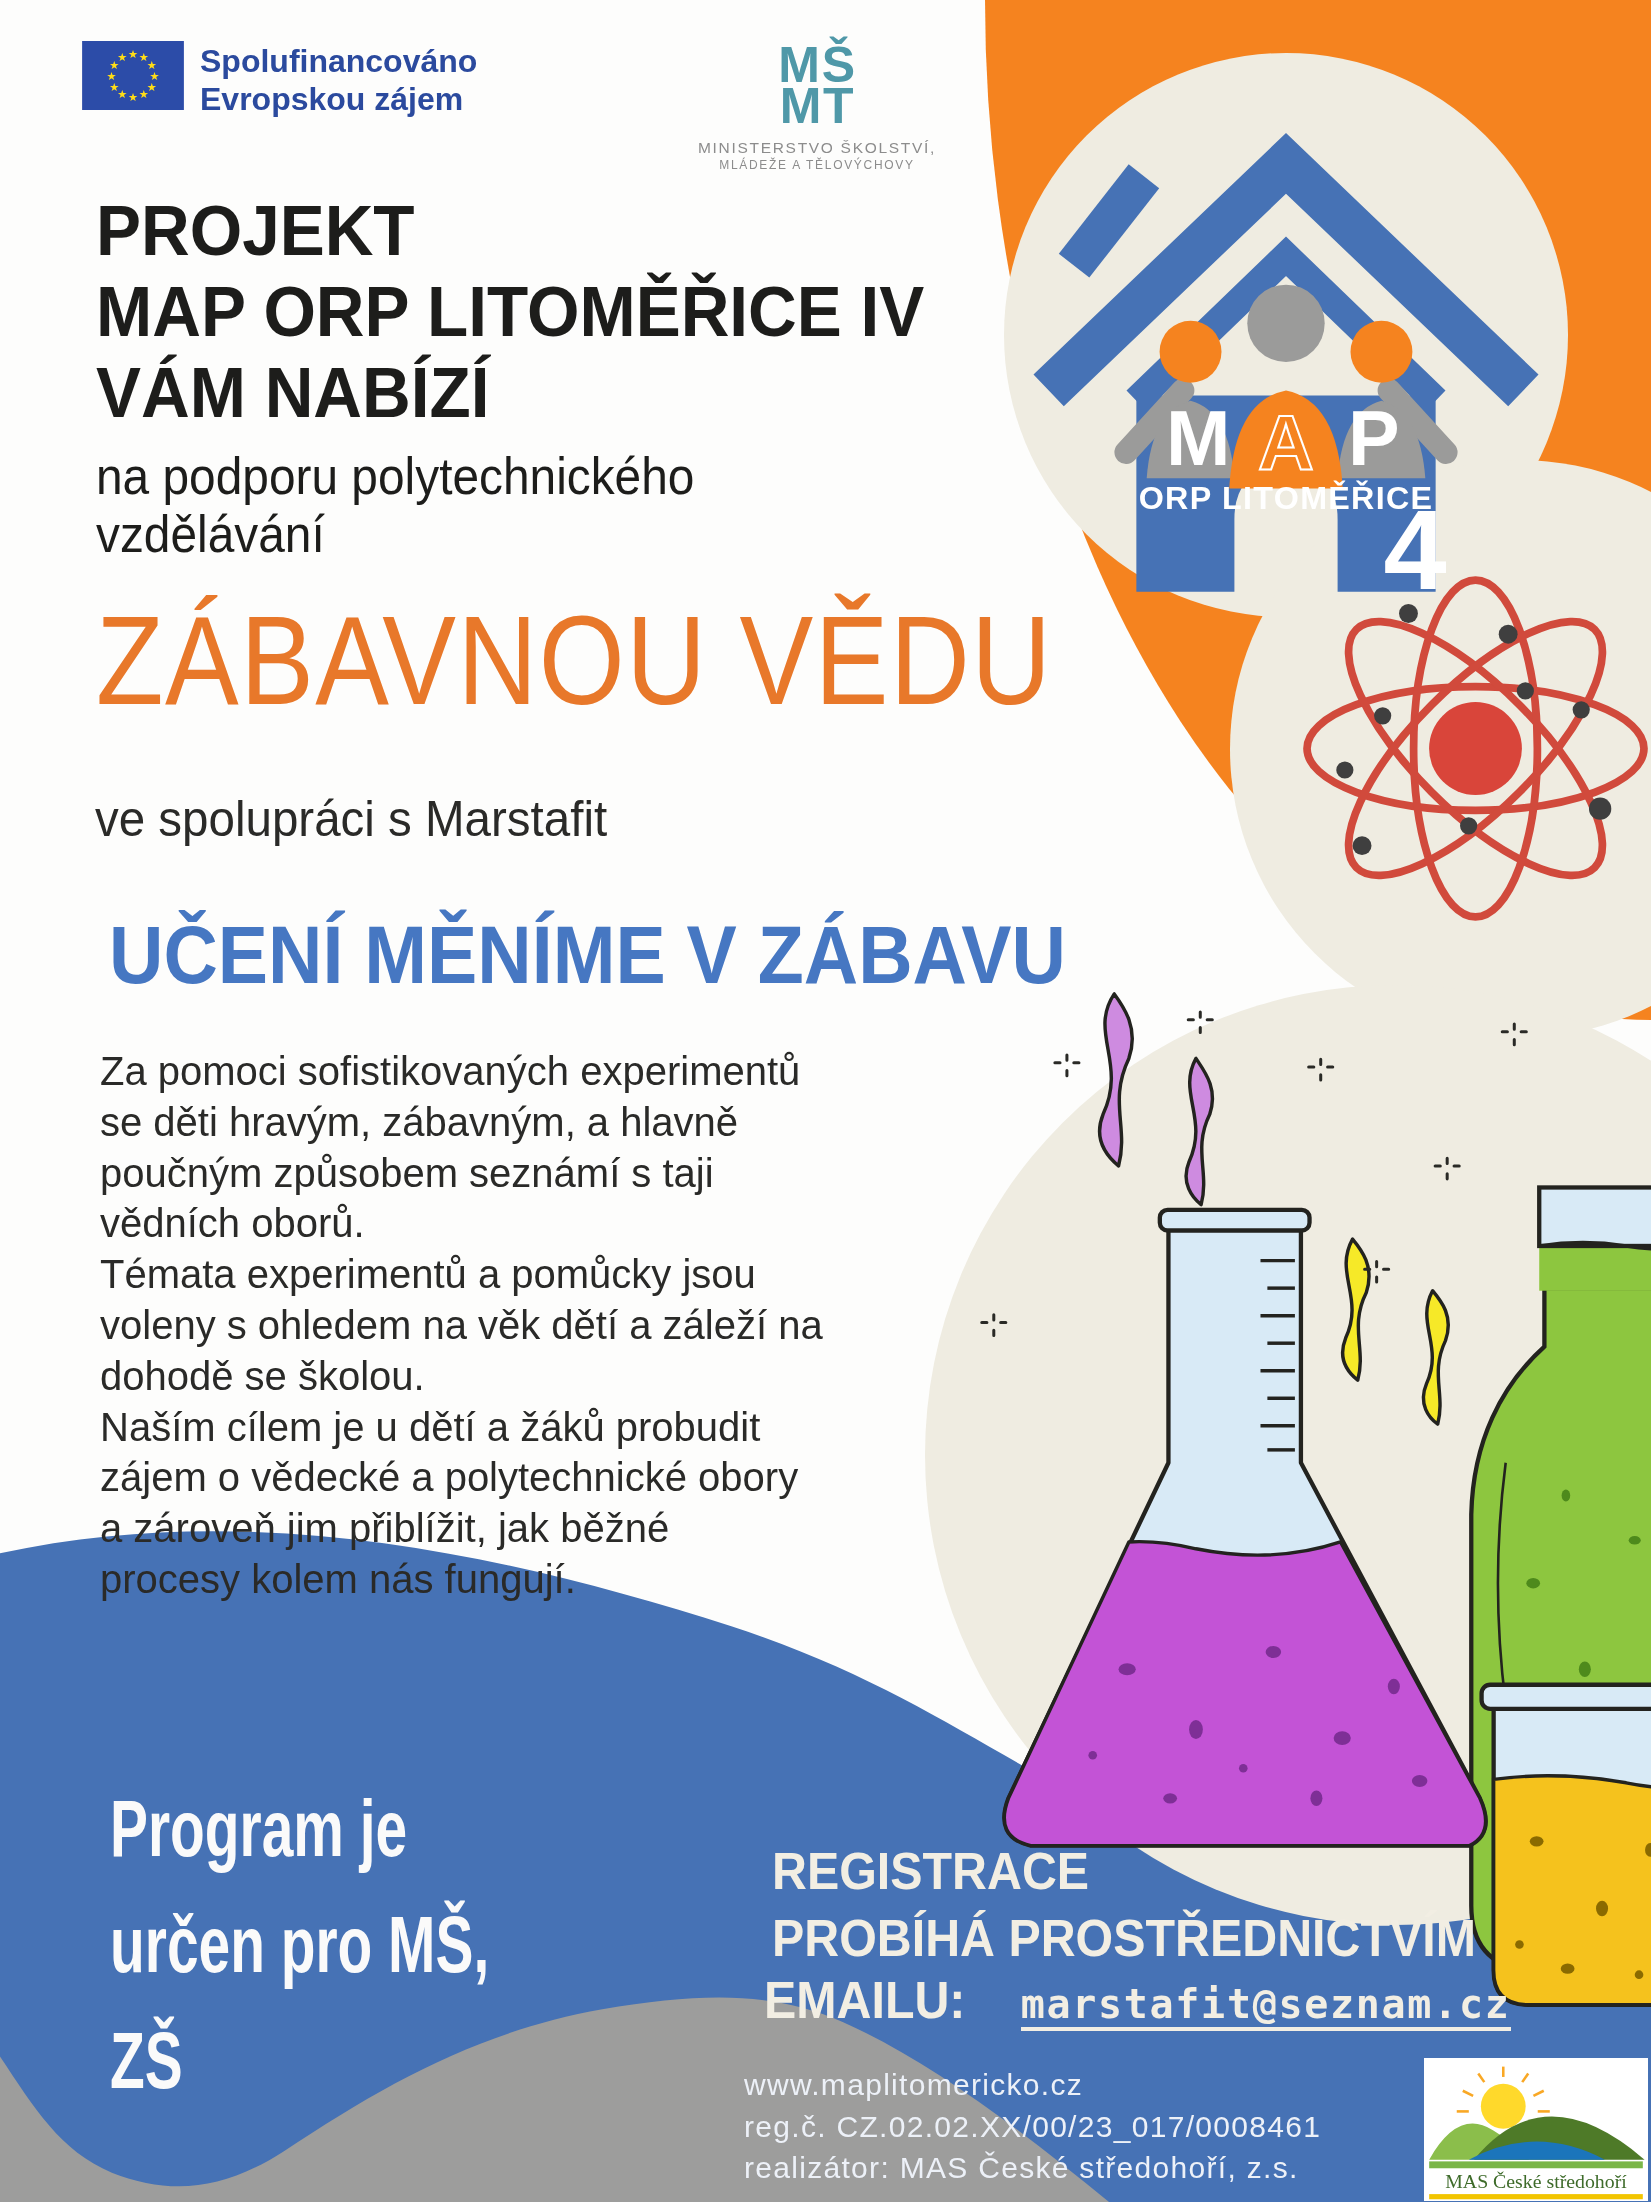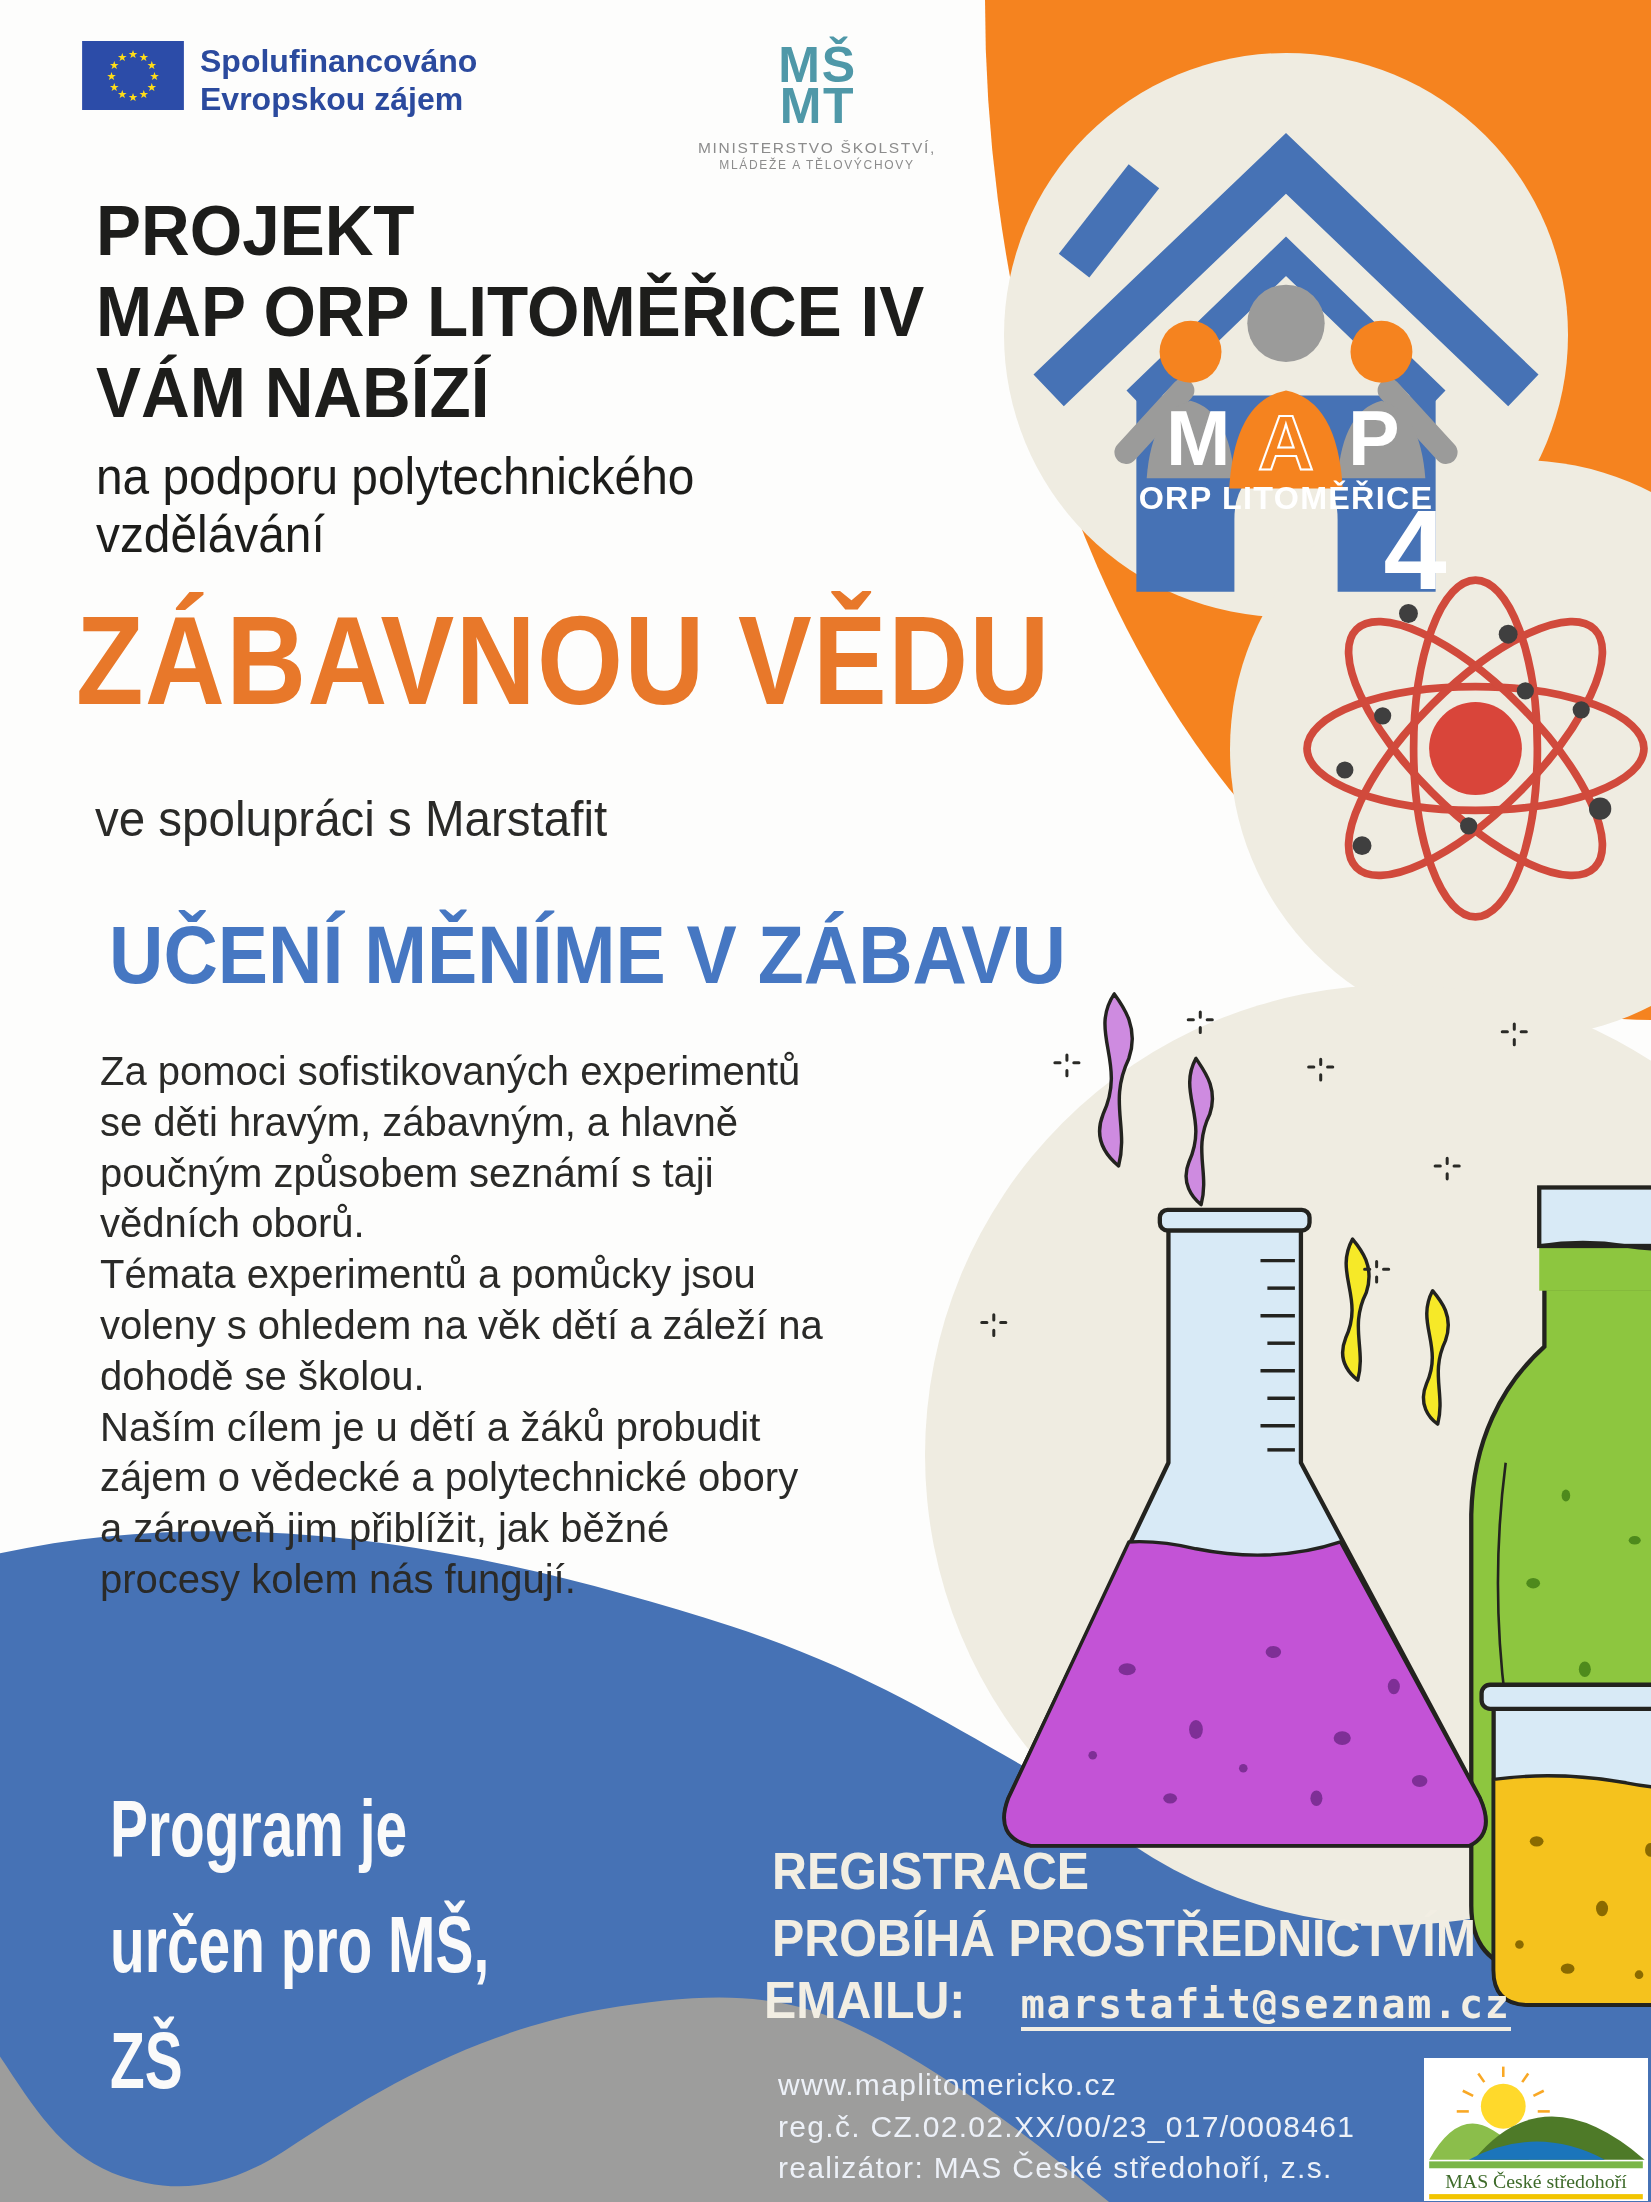--- a/index.html
+++ b/index.html
@@ -20,32 +20,32 @@
   .eu-flag{left:82px;top:41px;}
   .eu-text{left:200px;top:43px;font-size:32px;font-weight:bold;color:#2B4A9E;line-height:1.18;white-space:pre-line;}
   .msmt{left:727px;top:45px;width:181px;text-align:center;color:#4F98A8;font-weight:bold;
         font-size:50px;line-height:0.82;letter-spacing:1.7px;}
   .msmt-cap{left:662px;top:138px;width:310px;text-align:center;color:#8C8C8C;line-height:1.3;}
   .msmt-cap .l1{font-size:15.5px;letter-spacing:1.7px;}
   .msmt-cap .l2{font-size:12px;letter-spacing:1.7px;}
   
   .title{left:96px;top:191px;font-size:71px;font-weight:bold;color:#1D1D1B;line-height:1.14;}
   .subtitle{left:96px;top:447px;font-size:52px;color:#1D1D1B;line-height:1.12;}
-  .highlight{left:76px;top:587px;font-size:127px;font-weight:bold;color:#E8782A;letter-spacing:1.7px;}
+  .highlight{left:96px;top:587px;font-size:127px;font-weight:normal;color:#E8782A;letter-spacing:1.7px;}
   .coop{left:95px;top:790px;font-size:50px;color:#2A2A28;}
   .heading2{left:96px;top:909px;font-size:81px;font-weight:bold;color:#4677C2;margin-left:13px;}
   .paragraph{left:100px;top:1046px;font-size:40px;color:#2A2A28;line-height:1.27;white-space:pre-line;}
   
   .audience{left:110px;top:1771px;font-size:79px;font-weight:bold;color:#FAFAFA;line-height:1.47;}
   .registration{left:764px;top:1838px;color:#F2EEE3;font-weight:bold;font-size:52px;line-height:1.28;margin-left:8px;}
   .reg-line3{left:764px;top:1970px;display:flex;align-items:baseline;gap:40px;color:#F2EEE3;}
   .reg-label{font-weight:bold;font-size:52px;display:inline-block;transform:scaleX(.93);transform-origin:left bottom;}
   .email{font-family:"DejaVu Sans Mono",monospace;font-weight:bold;font-size:40px;letter-spacing:1.7px;
          border-bottom:4.3px solid #F2EEE3;}
-  .footer-line{left:778px;color:#EDF1F8;font-size:30px;letter-spacing:1.3px;}
+  .footer-line{left:744px;color:#EDF1F8;font-size:30px;letter-spacing:1.3px;}
   .f1{top:2068px;} .f2{top:2110px;} .f3{top:2151px;text-align:right;}
   .mas-box{left:1424px;top:2058px;width:224px;height:143px;background:#fef9c3;}
 </style>
 </head>
 <body>
 
 <div id="canvas">
 
   <div class="abs orange-blob"></div>
   <div class="abs cream circle-logo"></div>

